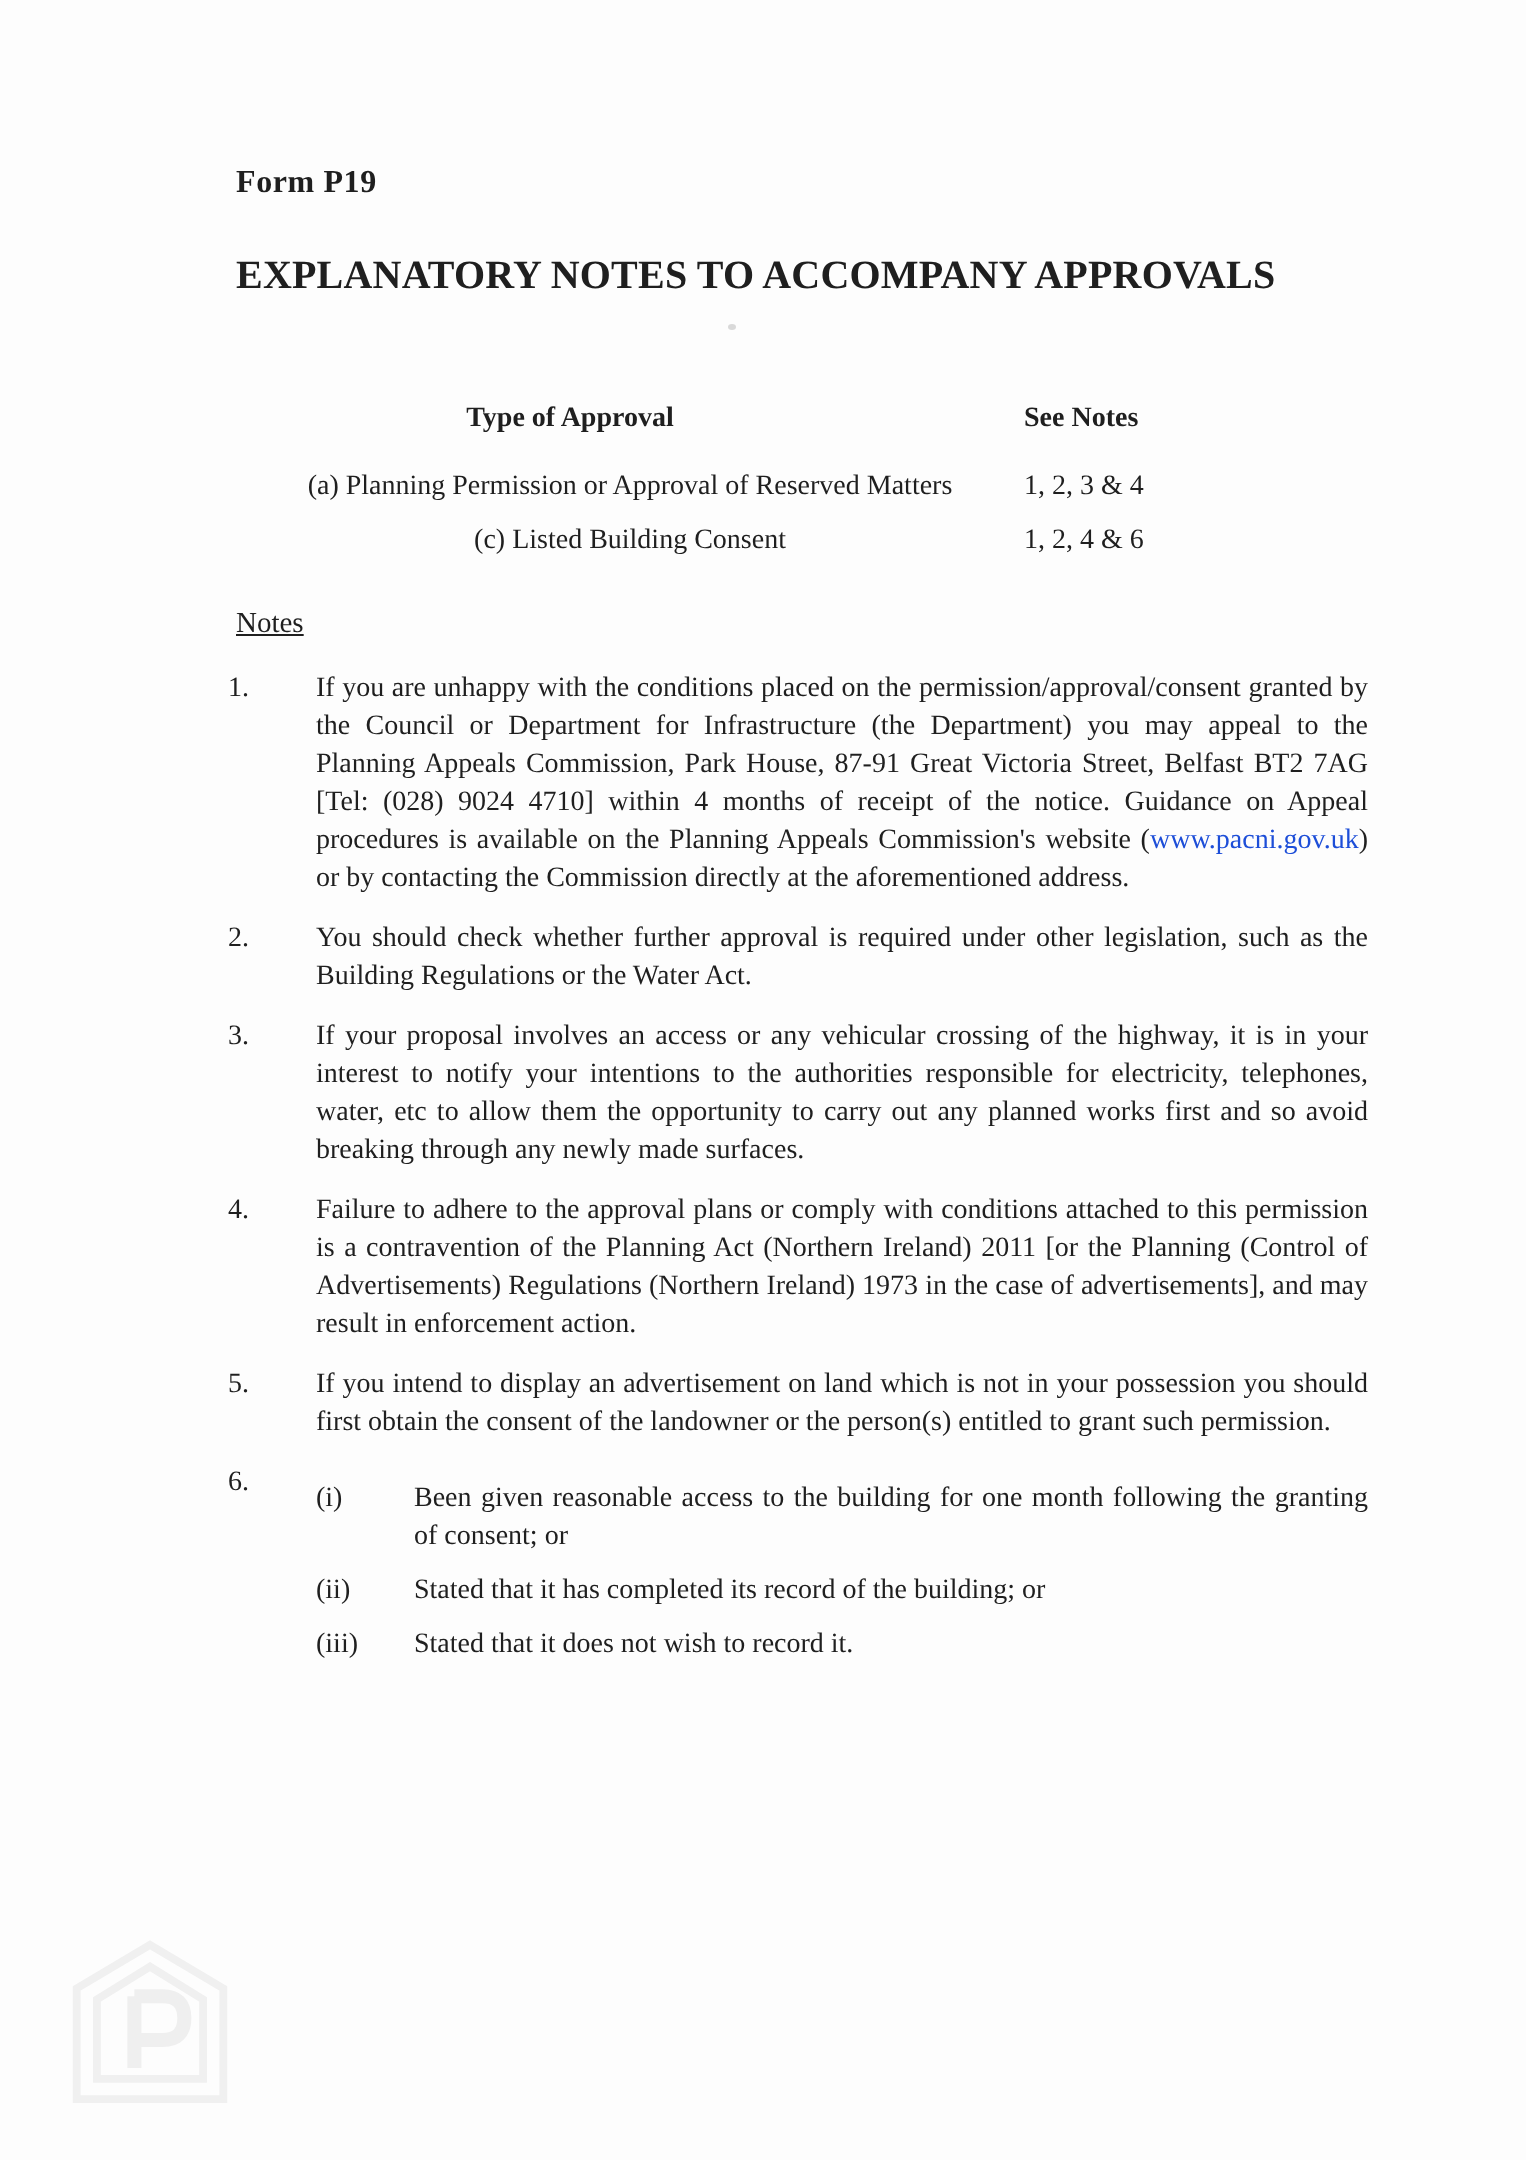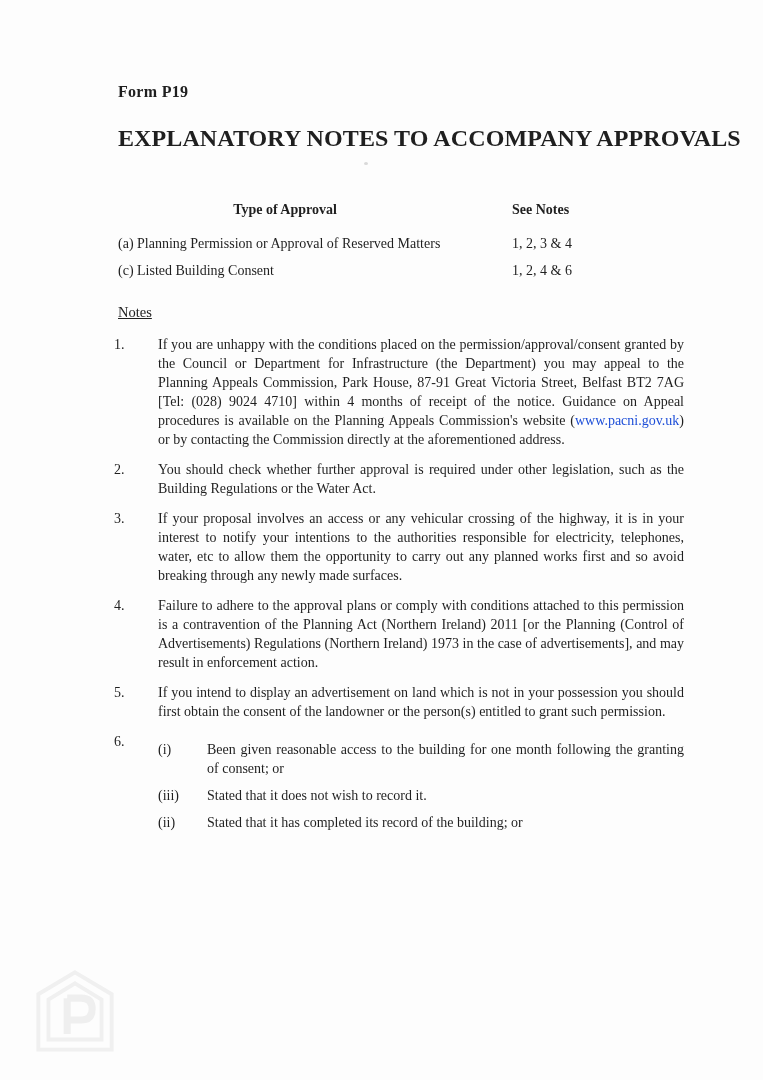--- a/index.html
+++ b/index.html
@@ -27,38 +27,39 @@
   }
   .form-number {
     margin-left: 4px;
     font-size: 16px;
     font-weight: bold;
     line-height: 19px;
     letter-spacing: 0.3px;
   }
   .doc-title {
     margin: 26px 0 0 4px;
-    font-size: 24px;
+    font-size: 20px;
     font-weight: bold;
     line-height: 22px;
     white-space: nowrap;
     letter-spacing: 0.1px;
   }
   .approval-table {
     margin: 51px 0 0 4px;
     font-size: 14px;
     line-height: 19px;
   }
   .t-row {
     display: flex;
     margin-bottom: 8px;
   }
   .t-row .c1 {
     width: 394px;
     flex-shrink: 0;
+    text-align: center;
   }
   .t-row .c2 {
     flex: 1;
   }
   .t-head {
     font-weight: bold;
     margin-bottom: 15px;
     align-items: flex-end;
   }
   .t-head .c1 {
@@ -179,26 +180,26 @@
     </div>
 
     <div class="note">
       <div class="num">6.</div>
       <div class="body">
         <div class="subitem">
           <div class="slabel">(i)</div>
           <div class="sbody">Been given reasonable access to the building for one month following the granting of consent; or</div>
         </div>
         <div class="subitem">
+          <div class="slabel">(ii)</div>
+          <div class="sbody">Stated that it has completed its record of the building; or</div>
+        </div>
+        <div class="subitem">
           <div class="slabel">(iii)</div>
           <div class="sbody">Stated that it does not wish to record it.</div>
-        </div>
-        <div class="subitem">
-          <div class="slabel">(ii)</div>
-          <div class="sbody">Stated that it has completed its record of the building; or</div>
         </div>
       </div>
     </div>
 
   </div>
 
   <div class="scan-speck"></div>
 
   <div class="watermark">
     <svg width="78" height="82" viewBox="0 0 100 105" xmlns="http://www.w3.org/2000/svg">

